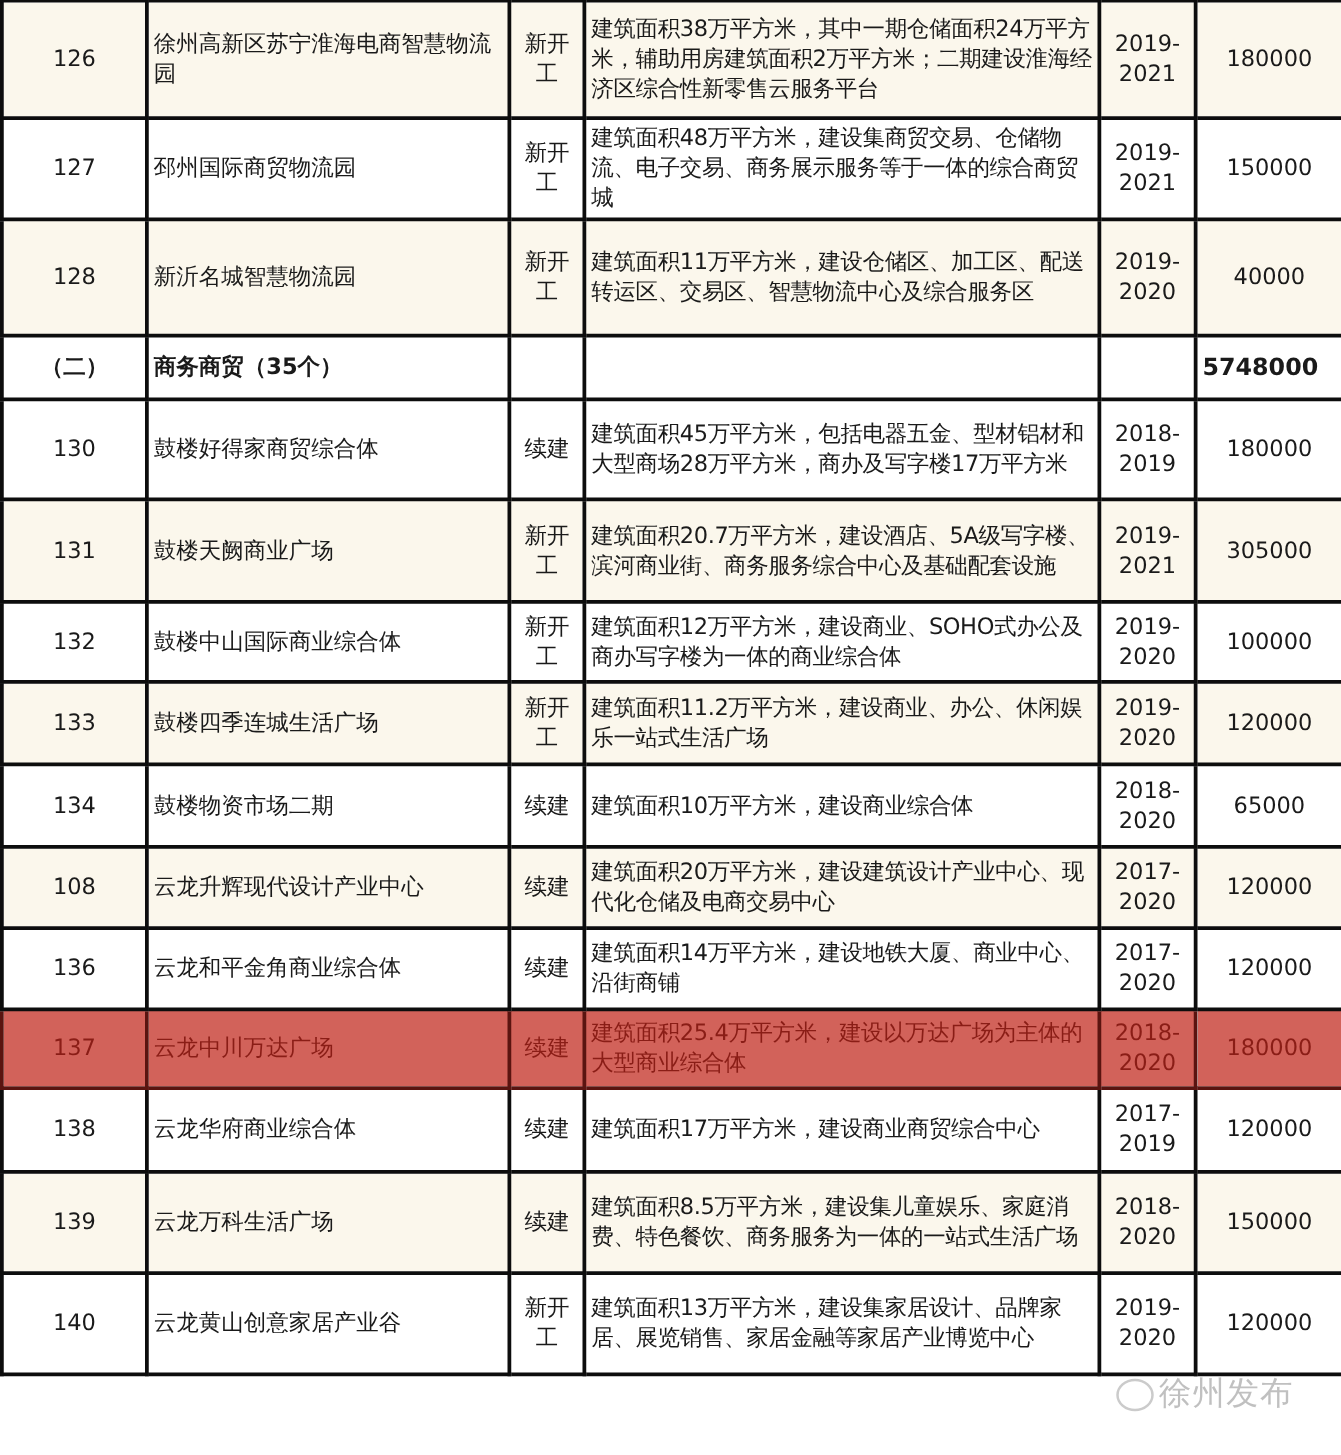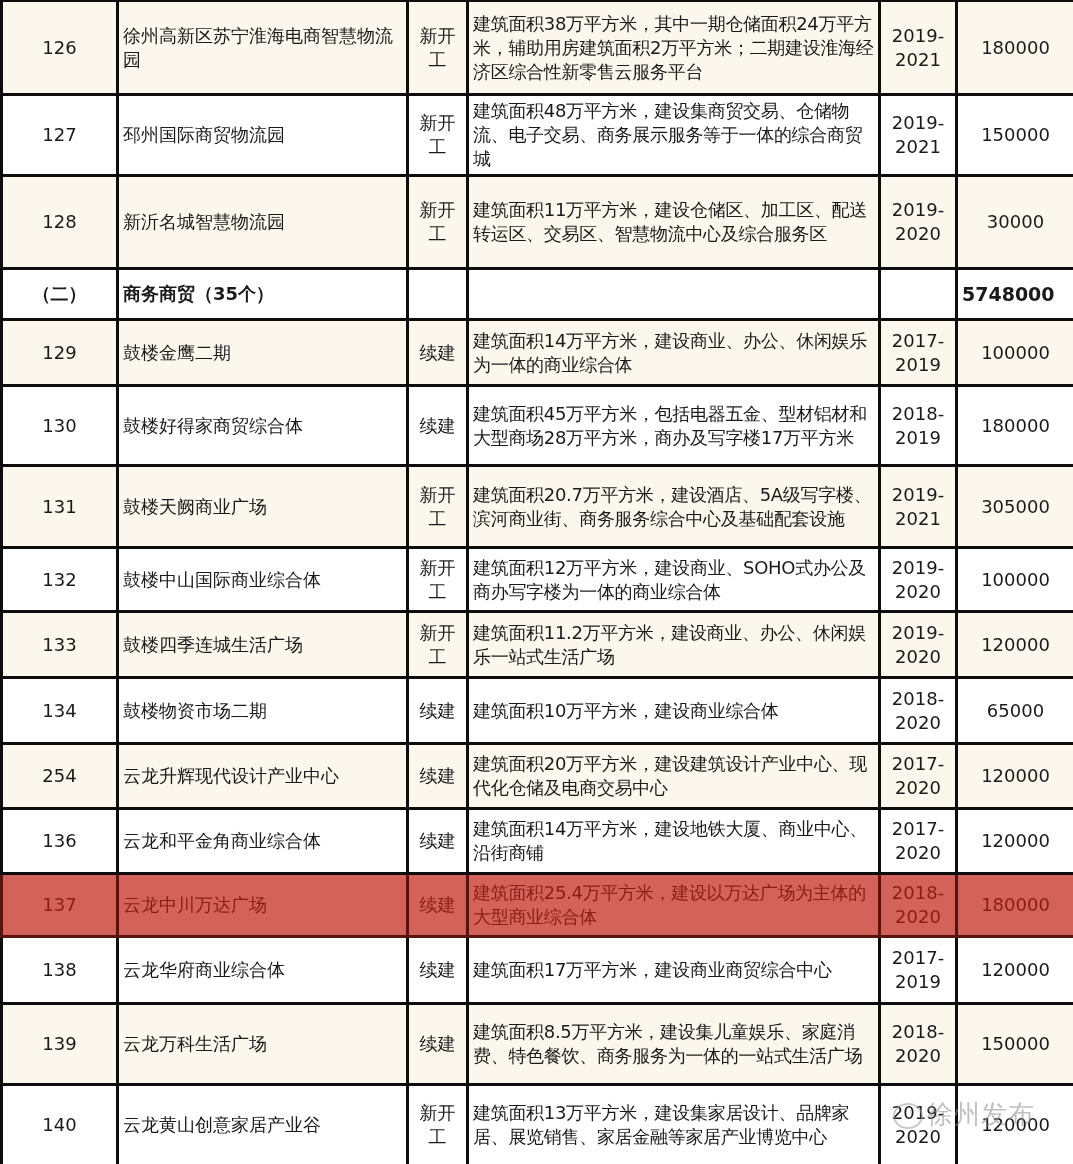--- a/index.html
+++ b/index.html
@@ -52,37 +52,29 @@
       <td class="c-desc">建筑面积48万平方米，建设集商贸交易、仓储物流、电子交易、商务展示服务等于一体的综合商贸城</td>
       <td class="c-period">2019-2021</td>
       <td class="c-amount">150000</td>
     </tr>
     <tr class="alt" style="height:93px">
       <td class="c-no">128</td>
       <td class="c-name">新沂名城智慧物流园</td>
       <td class="c-status">新开工</td>
       <td class="c-desc">建筑面积11万平方米，建设仓储区、加工区、配送转运区、交易区、智慧物流中心及综合服务区</td>
       <td class="c-period">2019-2020</td>
-      <td class="c-amount">30000</td>
+      <td class="c-amount">40000</td>
     </tr>
     <tr class="section" style="height:51px">
       <td class="c-no">（二）</td>
       <td class="c-name">商务商贸（35个）</td>
       <td class="c-status"></td>
       <td class="c-desc"></td>
       <td class="c-period"></td>
       <td class="c-amount">5748000</td>
-    </tr>
-    <tr class="alt" style="height:66px">
-      <td class="c-no">129</td>
-      <td class="c-name">鼓楼金鹰二期</td>
-      <td class="c-status">续建</td>
-      <td class="c-desc">建筑面积14万平方米，建设商业、办公、休闲娱乐为一体的商业综合体</td>
-      <td class="c-period">2017-2019</td>
-      <td class="c-amount">100000</td>
     </tr>
     <tr class="plain" style="height:80px">
       <td class="c-no">130</td>
       <td class="c-name">鼓楼好得家商贸综合体</td>
       <td class="c-status">续建</td>
       <td class="c-desc">建筑面积45万平方米，包括电器五金、型材铝材和大型商场28万平方米，商办及写字楼17万平方米</td>
       <td class="c-period">2018-2019</td>
       <td class="c-amount">180000</td>
     </tr>
     <tr class="alt" style="height:82px">
@@ -111,21 +103,21 @@
     </tr>
     <tr class="plain" style="height:66px">
       <td class="c-no">134</td>
       <td class="c-name">鼓楼物资市场二期</td>
       <td class="c-status">续建</td>
       <td class="c-desc">建筑面积10万平方米，建设商业综合体</td>
       <td class="c-period">2018-2020</td>
       <td class="c-amount">65000</td>
     </tr>
     <tr class="alt" style="height:65px">
-      <td class="c-no">254</td>
+      <td class="c-no">108</td>
       <td class="c-name">云龙升辉现代设计产业中心</td>
       <td class="c-status">续建</td>
       <td class="c-desc">建筑面积20万平方米，建设建筑设计产业中心、现代化仓储及电商交易中心</td>
       <td class="c-period">2017-2020</td>
       <td class="c-amount">120000</td>
     </tr>
     <tr class="plain" style="height:65px">
       <td class="c-no">136</td>
       <td class="c-name">云龙和平金角商业综合体</td>
       <td class="c-status">续建</td>

